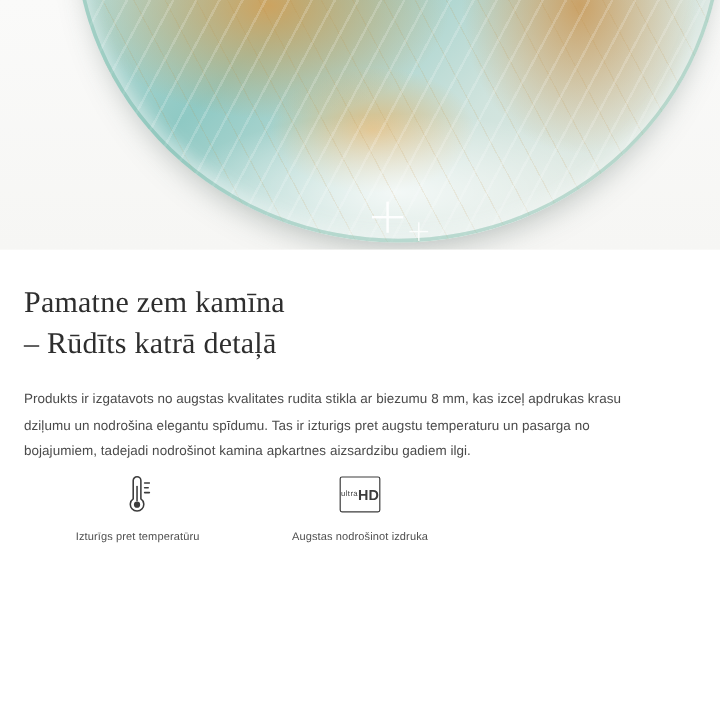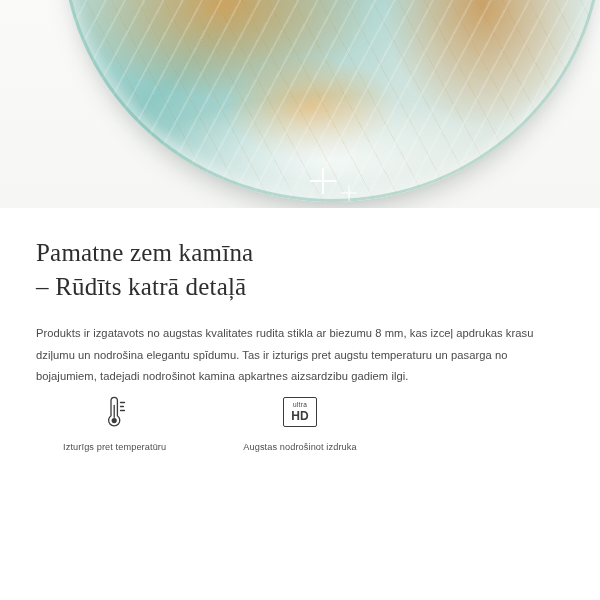--- a/index.html
+++ b/index.html
@@ -103,21 +103,21 @@
   .sparkle:after  { width: 26px; height: 2px; transform: translate(-50%,-50%); }
   .sp1 { left: 310px; top: 168px; opacity: .95; }
   .sp2 { left: 336px; top: 180px; transform: scale(.6); opacity: .85; }
 
   
   .content {
     position: absolute;
     top: 208px;
     left: 0;
     width: 600px;
-    padding: 0 36px;
+    padding: 0 20px;
   }
   .headline {
     font-family: "Liberation Serif", serif;
     font-size: 25px;
     line-height: 1.34;
     color: #2e2e2e;
     font-weight: 400;
     margin: 28px 0 0 0;
     letter-spacing: .2px;
   }
@@ -161,21 +161,21 @@
     color: #4f4f4f;
     text-align: center;
     letter-spacing: .1px;
   }
   .ultrahd {
     width: 34px;
     height: 30px;
     border: 1.3px solid #3c3c3c;
     border-radius: 2px;
     display: flex;
-    flex-direction: column;
+    flex-direction: row;
     align-items: center;
     justify-content: center;
     line-height: 1;
   }
   .ultrahd .u1 { font-size: 6.5px; letter-spacing: .3px; color: #3c3c3c; }
   .ultrahd .u2 { font-size: 12px; font-weight: 700; color: #3c3c3c; margin-top: 1px; }
 </style>
 </head>
 <body>
 

